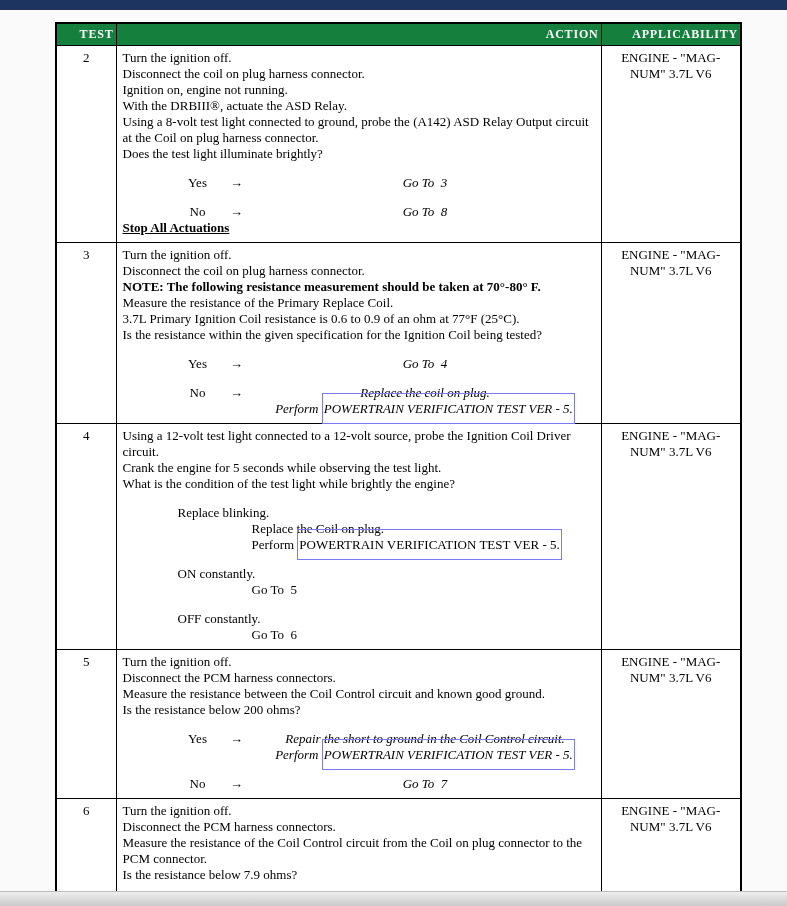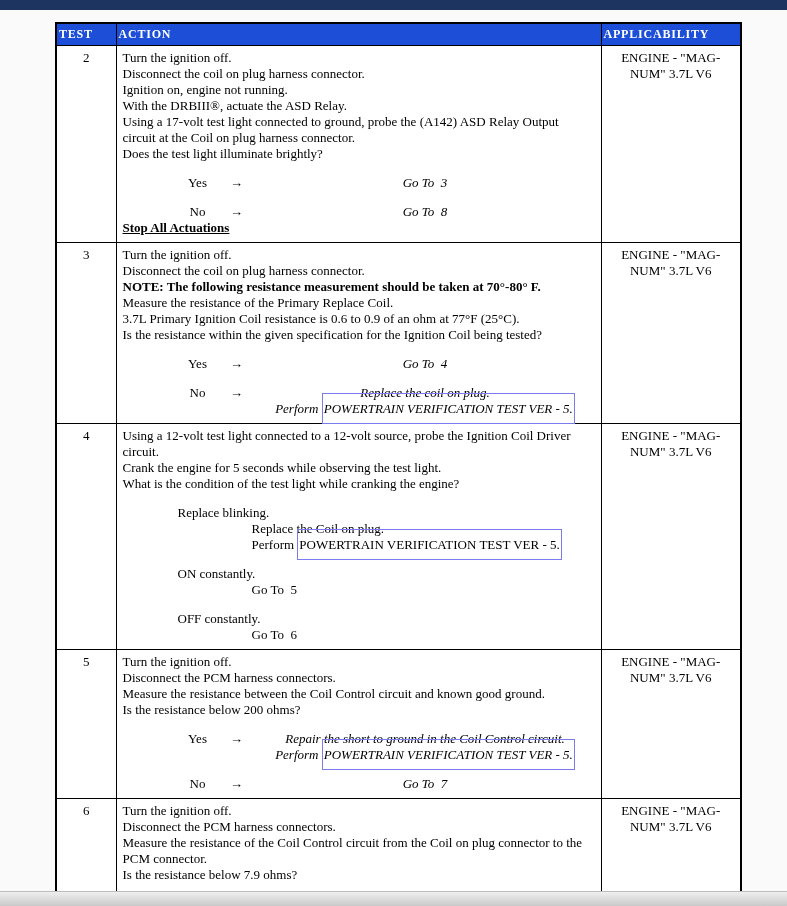--- a/index.html
+++ b/index.html
@@ -21,27 +21,27 @@
     margin-left: 55px;
     width: 685px;
     table-layout: fixed;
     background: #ffffff;
     border: 2.5px solid #000;
   }
   table.diag th, table.diag td {
     border: 1.5px solid #000;
   }
   th {
-    background: #1d4ed8;
+    background: #15803d;
     color: #ffffff;
     font-size: 12px;
     font-weight: bold;
     letter-spacing: 0.8px;
     padding: 3px 2px;
-    text-align: left;
+    text-align: right;
   }
   td {
     vertical-align: top;
     font-size: 13px;
     line-height: 16px;
     padding: 4px 6px 6px 6px;
   }
   .col-test { width: 60px; }
   td.col-test { text-align: center; }
   .col-action { width: 485px; }
@@ -97,21 +97,21 @@
       </tr>
     </thead>
     <tbody>
         <tr>
           <td class="col-test">2</td>
           <td class="col-action">
             <div class="line">Turn the ignition off.</div>
             <div class="line">Disconnect the coil on plug harness connector.</div>
             <div class="line">Ignition on, engine not running.</div>
             <div class="line">With the DRBIII®, actuate the ASD Relay.</div>
-            <div class="line">Using a 17-volt test light connected to ground, probe the (A142) ASD Relay Output circuit at the Coil on plug harness connector.</div>
+            <div class="line">Using a 8-volt test light connected to ground, probe the (A142) ASD Relay Output circuit at the Coil on plug harness connector.</div>
             <div class="line">Does the test light illuminate brightly?</div>
             <div class="decision">
               <span class="kw">Yes</span>
               <span class="arrow">→</span>
               <div class="results">
                 <div class="res-line">Go To&nbsp;&nbsp;3</div>
               </div>
             </div>
             <div class="decision">
               <span class="kw">No</span>
@@ -155,21 +155,21 @@
           <td class="col-app">
             <div class="app-line">ENGINE - "MAG-</div>
             <div class="app-line">NUM" 3.7L V6</div>
           </td>
         </tr>
         <tr>
           <td class="col-test">4</td>
           <td class="col-action">
             <div class="line">Using a 12-volt test light connected to a 12-volt source, probe the Ignition Coil Driver circuit.</div>
             <div class="line">Crank the engine for 5 seconds while observing the test light.</div>
-            <div class="line">What is the condition of the test light while cranking the engine?</div>
+            <div class="line">What is the condition of the test light while brightly the engine?</div>
             <div class="opt">
               <div class="opt-label">Replace blinking.</div>
               <div class="opt-results">
                 <div class="res-line">Replace the Coil on plug.</div>
                 <div class="res-line"><span>Perform </span><a class="ver-link" href="#">POWERTRAIN VERIFICATION TEST VER - 5.</a></div>
               </div>
             </div>
             <div class="opt">
               <div class="opt-label">ON constantly.</div>
               <div class="opt-results">

